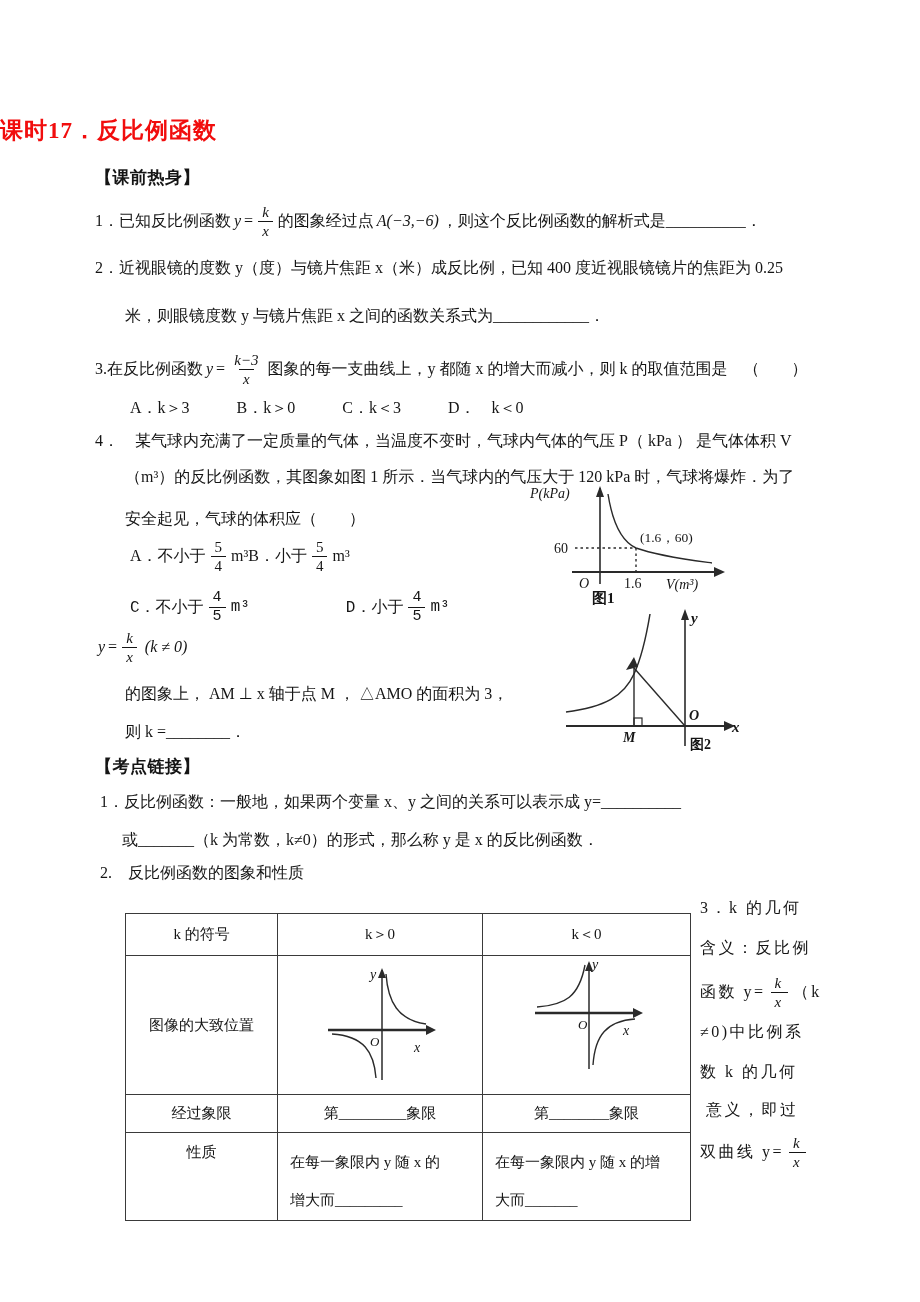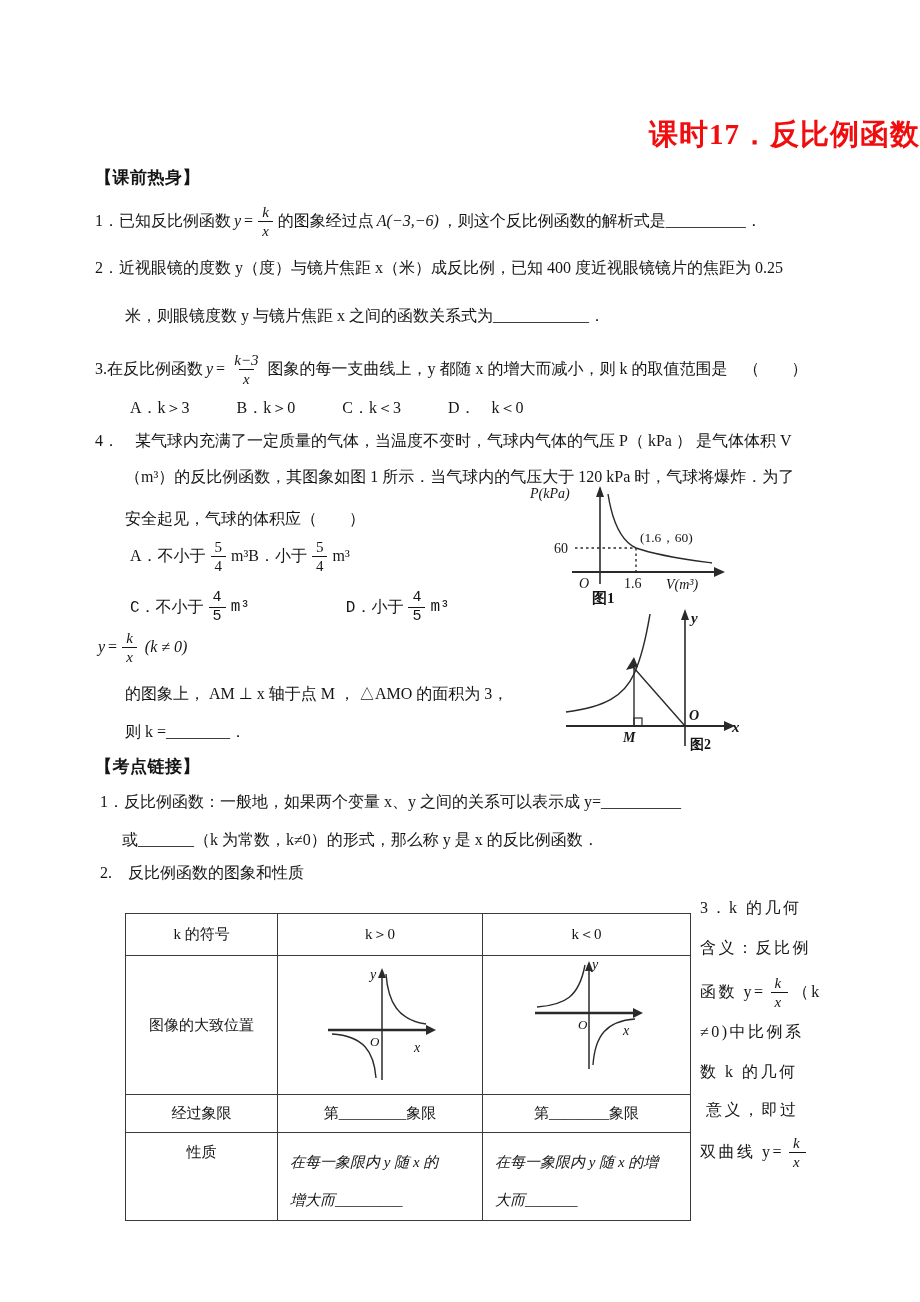--- a/index.html
+++ b/index.html
@@ -3,38 +3,38 @@
 <meta charset="utf-8">
 <style>
   html,body{margin:0;padding:0;}
   body{
     width:920px;height:1302px;position:relative;background:#ffffff;
     font-family:"Liberation Serif", serif;color:#151515;
     font-size:16px;overflow:hidden;
   }
   .abs{position:absolute;white-space:nowrap;}
   .heading{font-size:17px;font-weight:bold;letter-spacing:.5px;}
-  #page-title{left:0;right:0;top:115px;text-align:right;font-size:29px;font-weight:bold;letter-spacing:1px;}
+  #page-title{left:0;right:0;top:115px;text-align:left;font-size:23px;font-weight:bold;letter-spacing:1px;}
   .mathline{display:flex;align-items:center;}
   .mi{font-style:italic;padding:0 3px;}
   .frac{display:inline-flex;flex-direction:column;align-items:center;vertical-align:middle;
         margin:0 5px;font-style:italic;font-size:15px;line-height:1.2;}
   .frac .num{padding:0 4px;}
   .frac .den{border-top:1.4px solid #151515;padding:0 4px;}
   .optrow{display:flex;align-items:center;}
   svg text{font-family:"Liberation Serif", serif;fill:#151515;}
   svg .it{font-style:italic;}
   svg .b{font-weight:bold;}
   svg line,svg path{stroke:#2a2a2a;fill:none;}
   svg polygon{fill:#2a2a2a;stroke:none;}
   table.props{border-collapse:collapse;table-layout:fixed;}
   table.props td{border:1.4px solid #3a3a3a;font-size:15px;vertical-align:middle;}
   td.ctr{text-align:center;}
   td.prop-cell{vertical-align:top;padding:10px 8px 0 12px;}
-  .prop-line{white-space:nowrap;line-height:2.55;font-style:italic;}
+  .prop-line{white-space:nowrap;line-height:2.55;}
   .side-line{white-space:nowrap;letter-spacing:2.5px;}
 </style>
 </head>
 <body>
 
 <div class="abs" id="page-title" style="color:#f10d0d;">课时17．反比例函数</div>
 
 <div class="abs heading" style="left:95px;top:166px;">【课前热身】</div>
 
 <div class="abs mathline" style="left:95px;top:194px;height:54px;">

